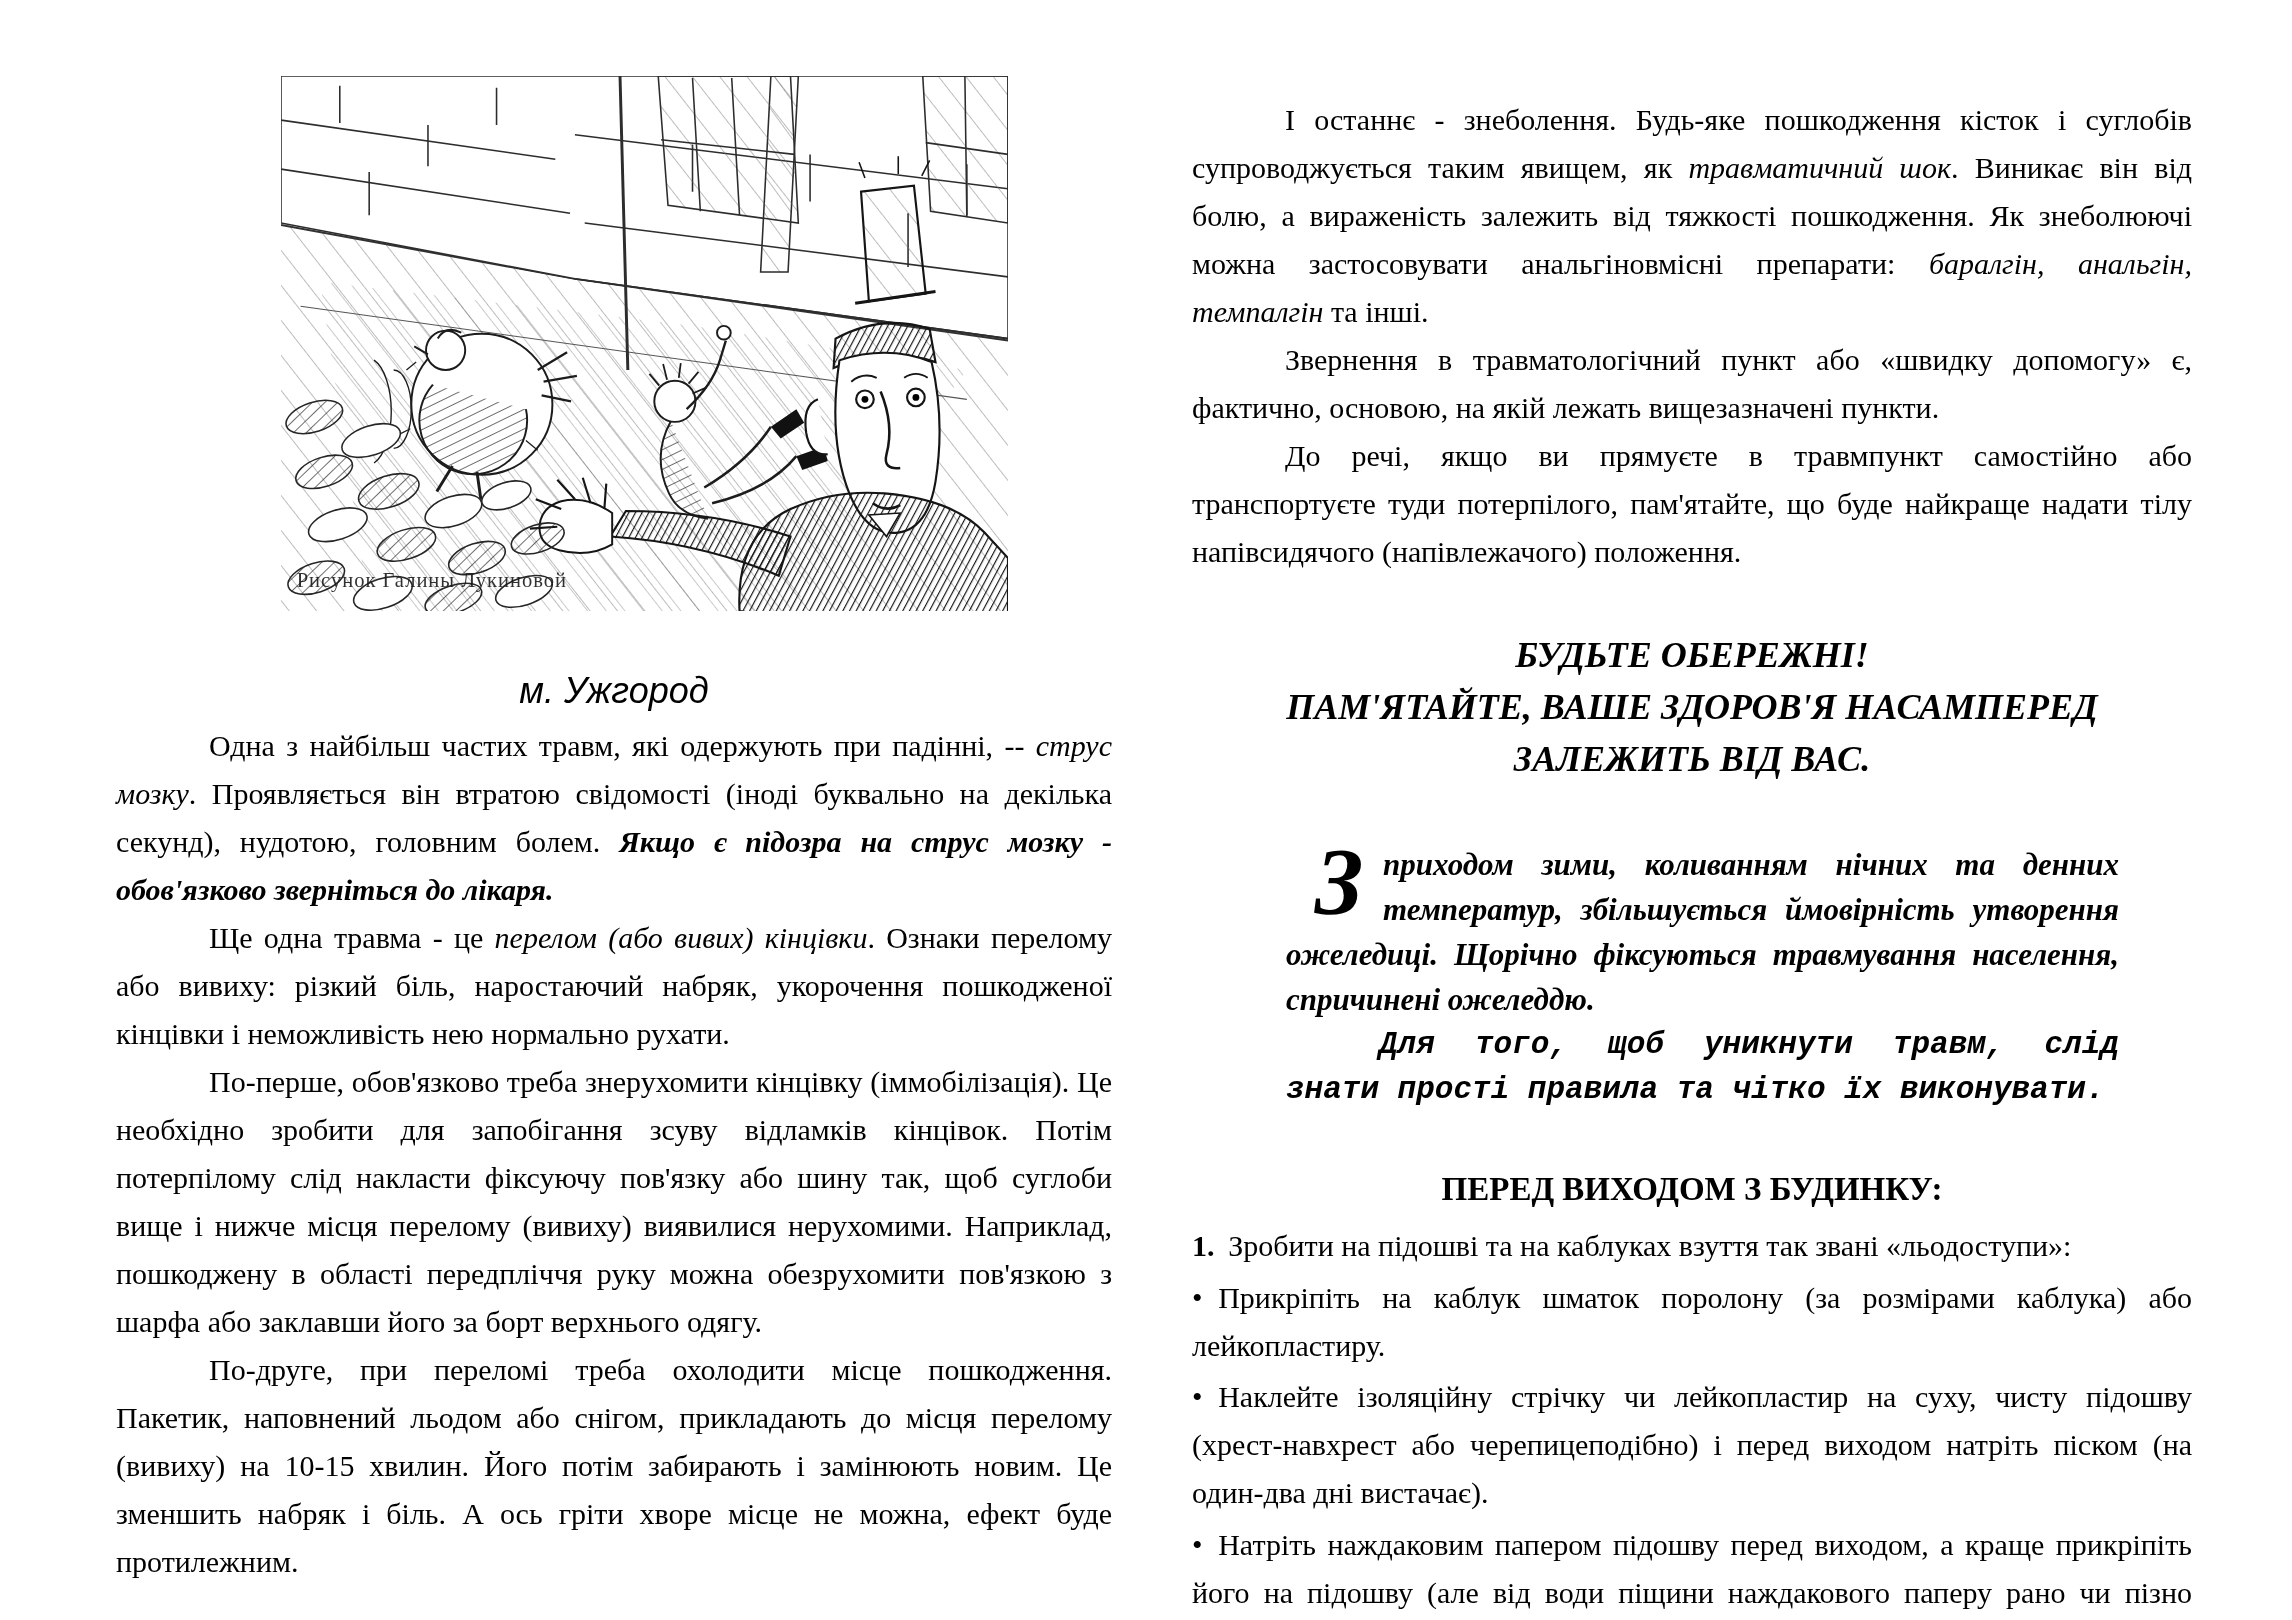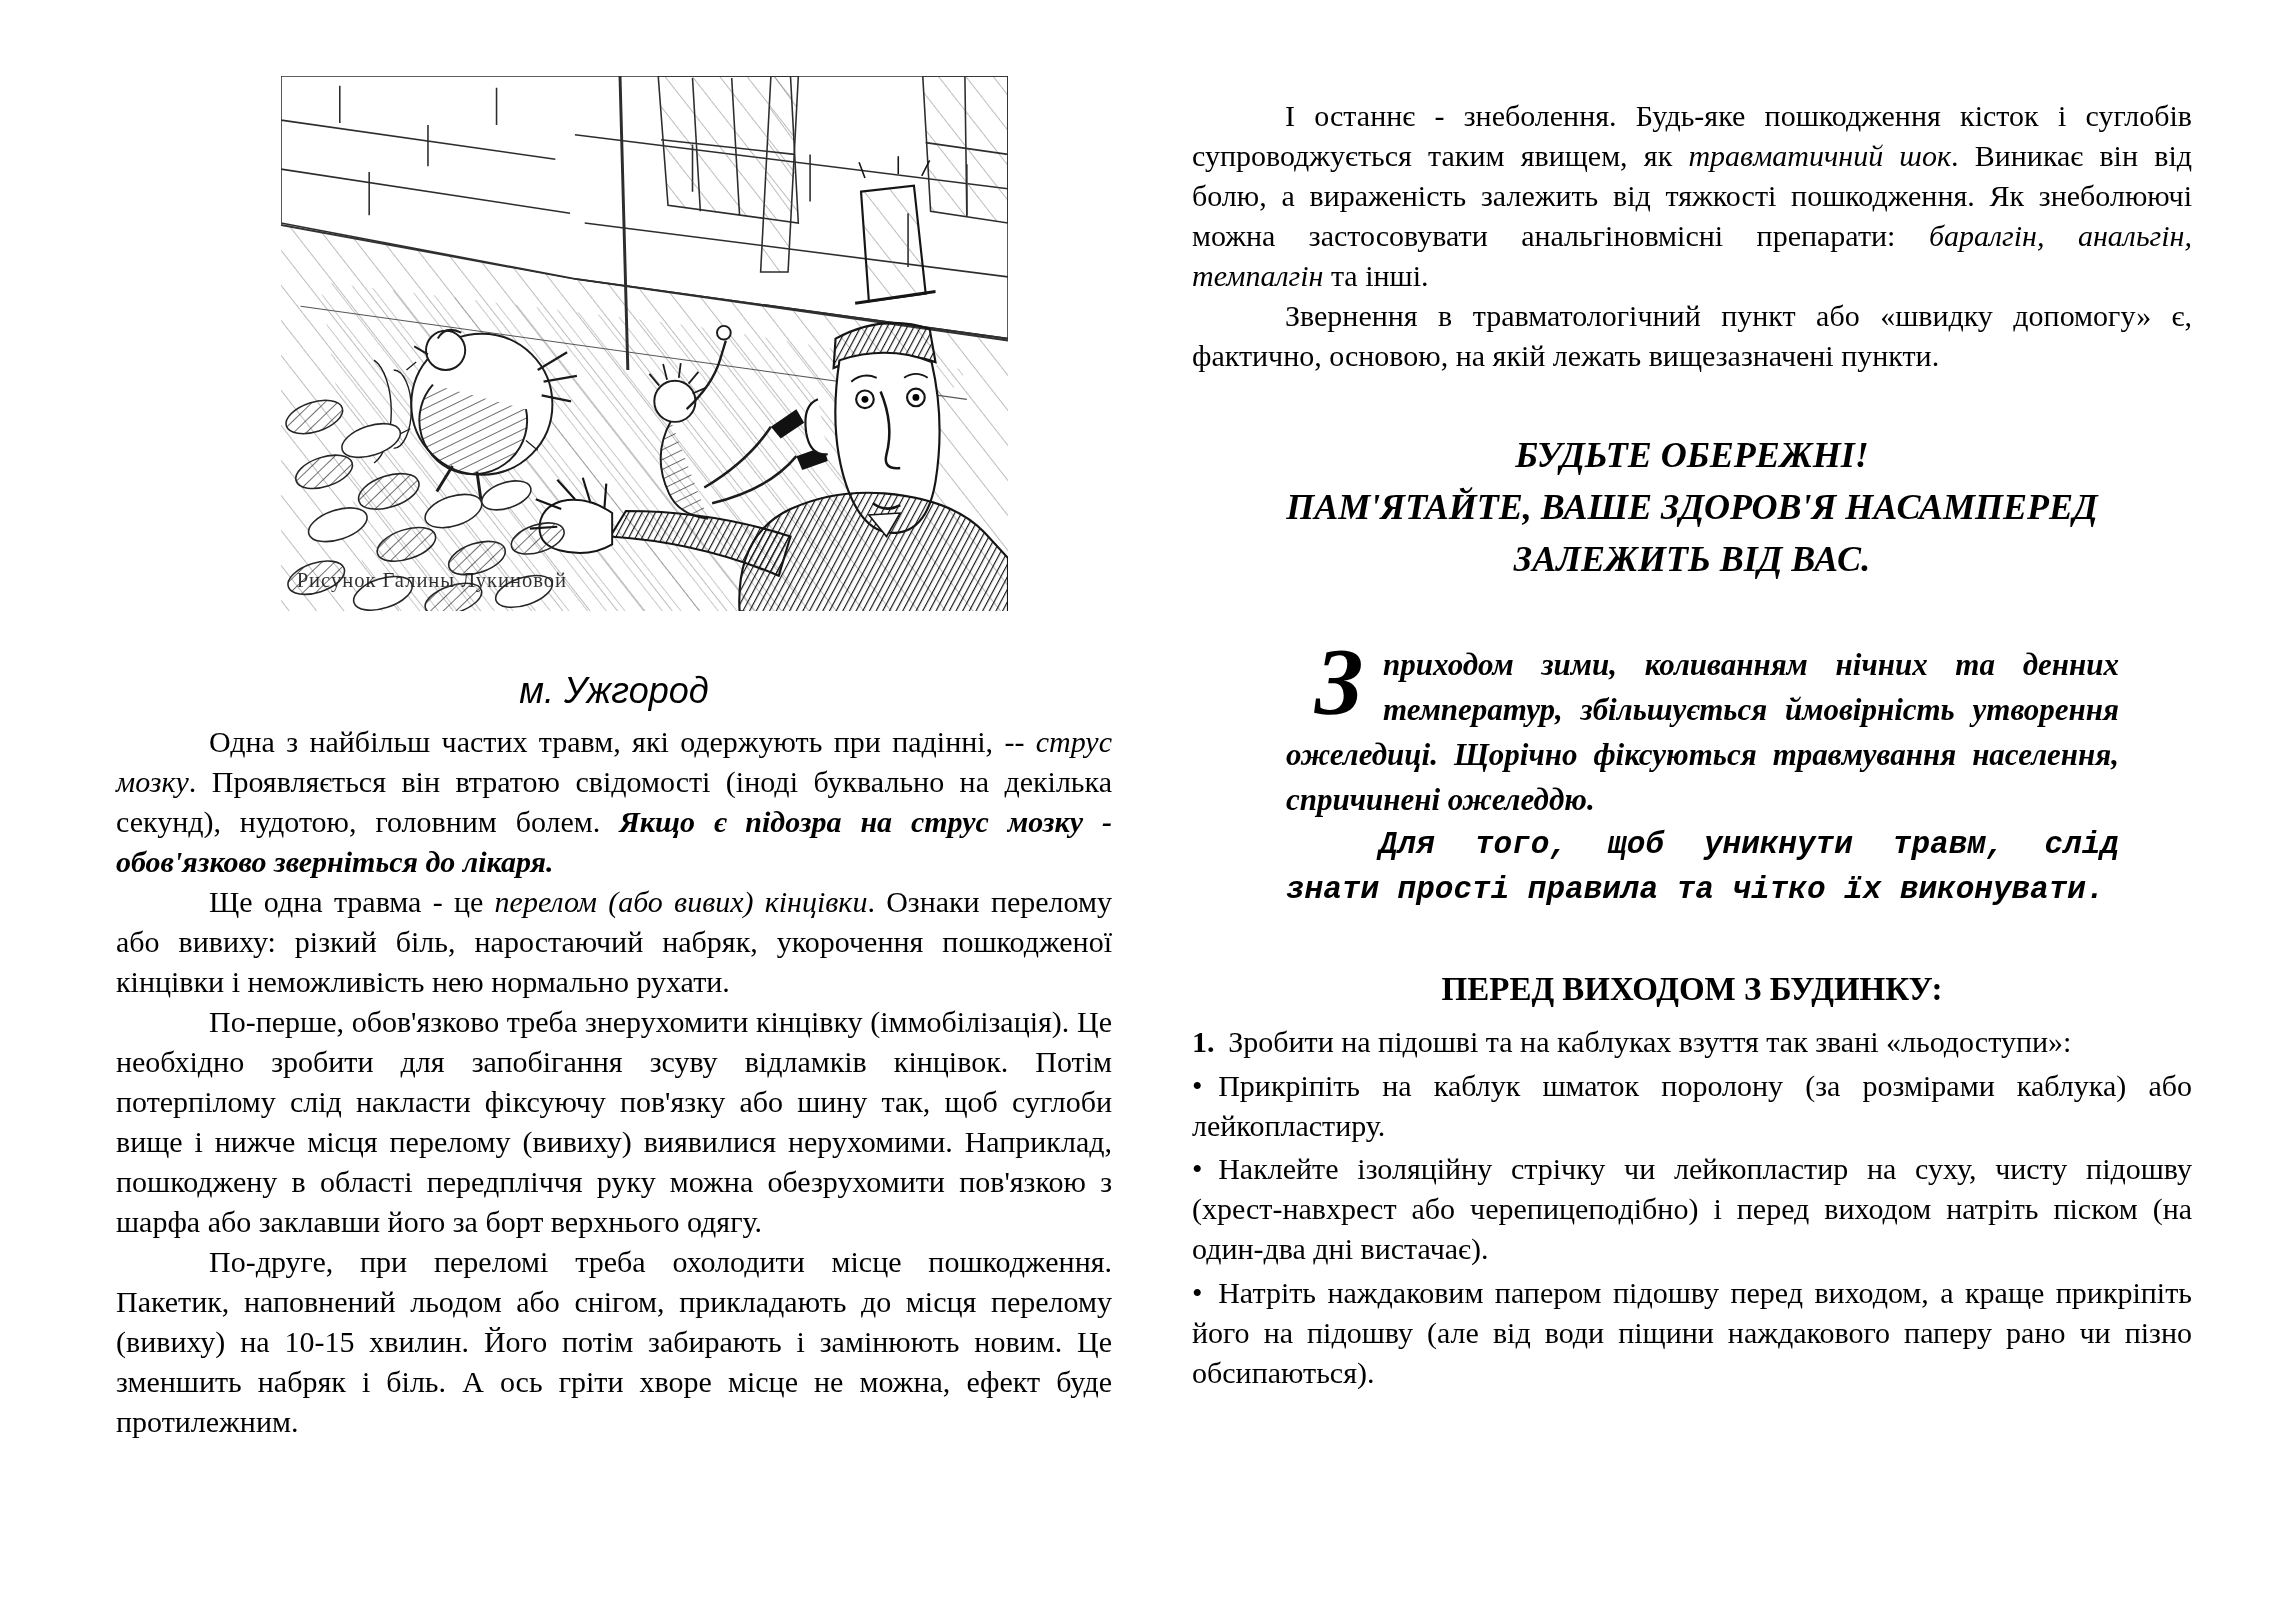--- a/index.html
+++ b/index.html
@@ -9,21 +9,21 @@
   .col { position:absolute; top:0; }
   .col-left  { left:116px; width:996px; }
   .col-right { left:1192px; width:1000px; }
 
   .figure { position:relative; margin:76px 0 0 165px; width:727px; height:535px; }
   .figure svg { width:100%; height:100%; display:block; }
 
   .caption { margin-top:59px; text-align:center;
              font-family:"Liberation Sans", sans-serif; font-style:italic; font-size:36px; }
 
-  p.body { font-size:30px; line-height:40px; text-align:justify; text-indent:93px; }
+  p.body { font-size:30px; line-height:48px; text-align:justify; text-indent:93px; }
   .col-left .caption + p.body { margin-top:9.8px; }
 
   .i  { font-style:italic; }
   .bi { font-weight:bold; font-style:italic; }
 
   .col-right p.first { margin-top:96px; }
 
   .warn { margin-top:53px; text-align:center; font-weight:bold; font-style:italic;
           font-size:36px; line-height:52px; }
 
@@ -173,20 +173,21 @@
 
   <p class="body">По-друге, при переломі треба охолодити місце пошкодження. Пакетик, наповнений льодом або снігом, прикладають до місця перелому (вивиху) на 10-15 хвилин. Його потім забирають і замінюють новим. Це зменшить набряк і біль. А ось гріти хворе місце не можна, ефект буде протилежним.</p>
 </div>
 
 <div class="col col-right">
 
   <p class="body first"><span>І останнє - знеболення. Будь-яке пошкодження кісток і суглобів супроводжується таким явищем, як </span><span class="i">травматичний шок</span><span>. Виникає він від болю, а вираженість залежить від тяжкості пошкодження. Як знеболюючі можна застосовувати анальгіновмісні препарати: </span><span class="i">баралгін, анальгін, темпалгін</span><span> та інші.</span></p>
 
   <p class="body">Звернення в травматологічний пункт або «швидку допомогу» є, фактично, основою, на якій лежать вищезазначені пункти.</p>
 
+  <p class="body">До речі, якщо ви прямуєте в травмпункт самостійно або транспортуєте туди потерпілого, пам'ятайте, що буде найкраще надати тілу напівсидячого (напівлежачого) положення.</p>
 
   <div class="warn">
     <div>БУДЬТЕ ОБЕРЕЖНІ!</div>
     <div>ПАМ'ЯТАЙТЕ, ВАШЕ ЗДОРОВ'Я НАСАМПЕРЕД</div>
     <div>ЗАЛЕЖИТЬ ВІД ВАС.</div>
   </div>
 
   <p class="winter"><span class="drop">З</span><span>приходом зими, коливанням нічних та денних температур, збільшується ймовірність утворення ожеледиці. Щорічно фіксуються травмування населення, спричинені ожеледдю.</span></p>
 
   <p class="winter second">Для того, щоб уникнути травм, слід знати прості правила та чітко їх виконувати.</p>

